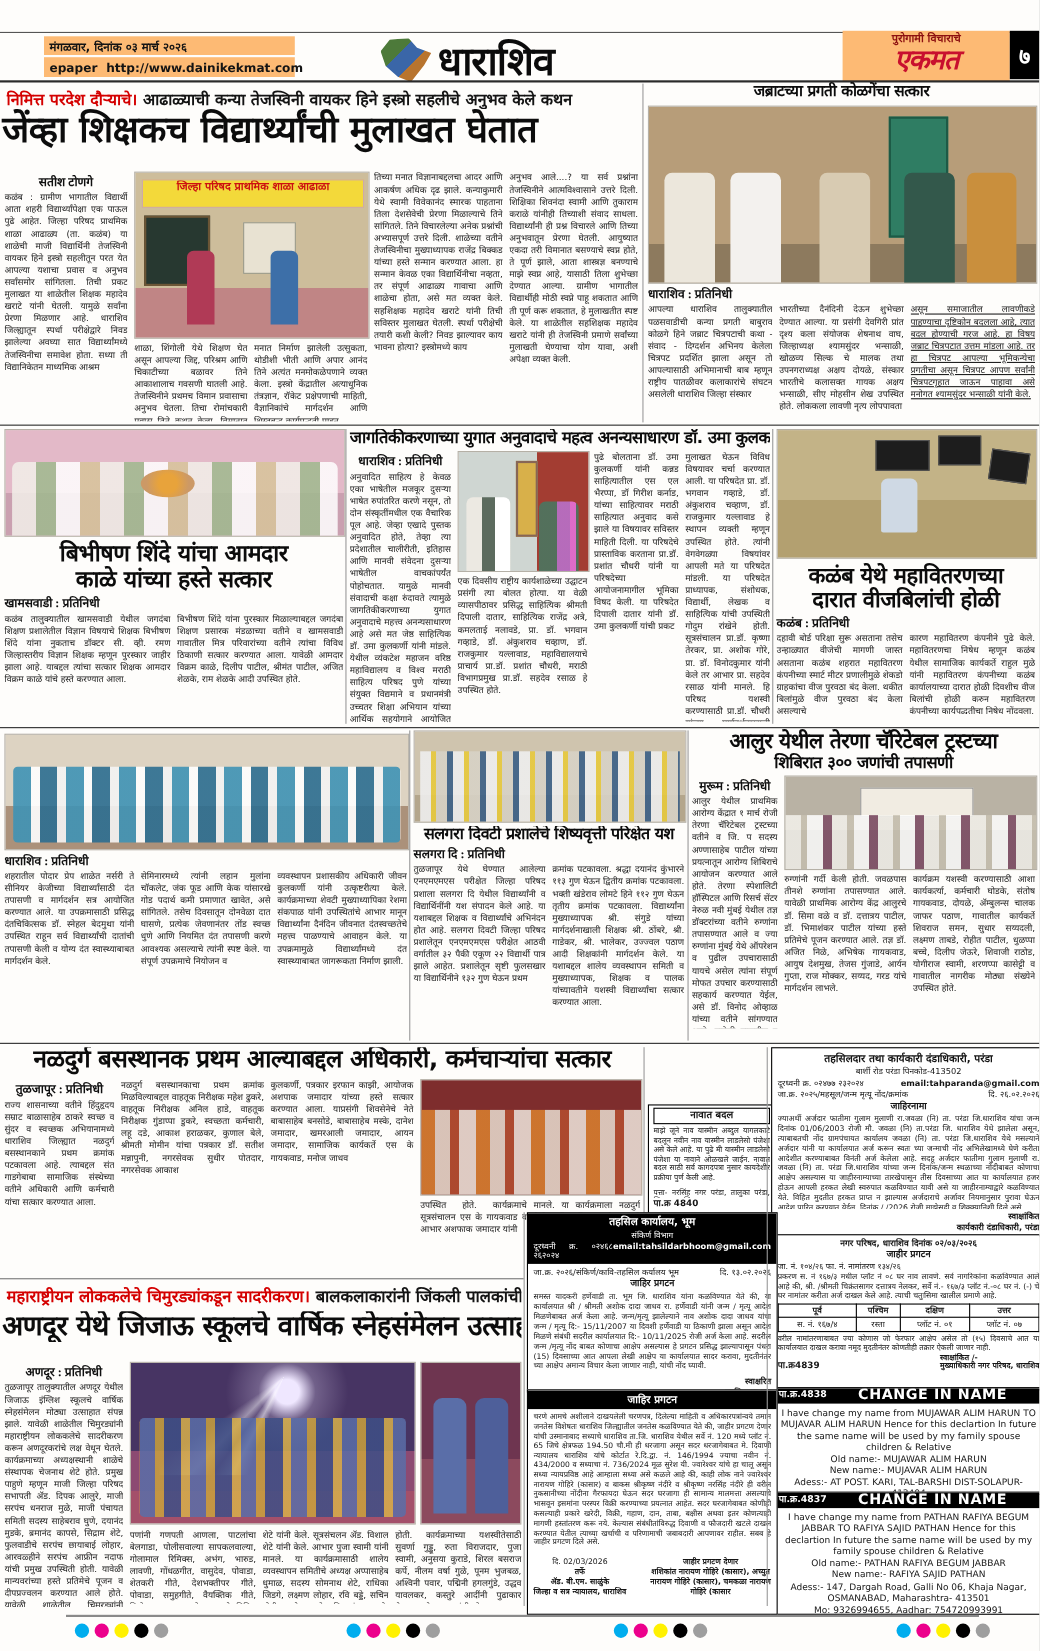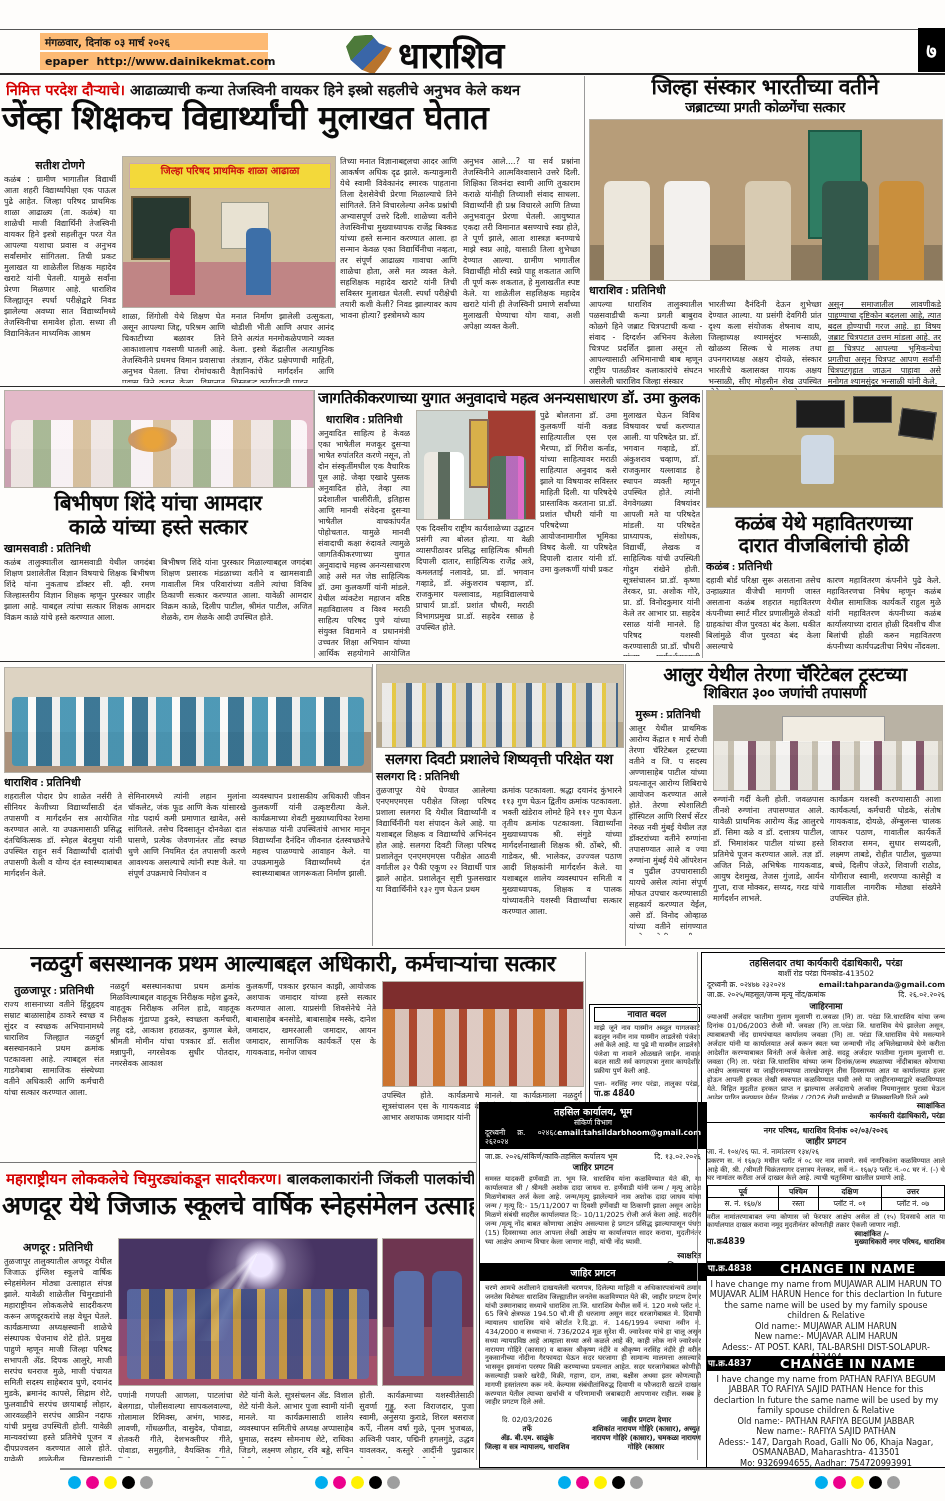--- a/index.html
+++ b/index.html
@@ -108,20 +108,24 @@
   </div>
   <div class="abs cream" style="left:40px;top:52px;width:218px;height:18px;display:flex;align-items:center;gap:4px;padding:0 5px;">
     <span style="font-size:11px;font-weight:bold;">epaper</span>
     <span style="width:10px;height:10px;border-radius:50%;background:#d40000;display:inline-block;"></span>
     <span style="font-size:11px;font-weight:bold;">http://www.dainikekmat.com</span>
   </div>
   <div class="abs" style="left:346px;top:30px;display:flex;align-items:center;gap:6px;">
     <span class="emblem"></span>
     <span class="masthead-name">धाराशिव</span>
   </div>
+  <div class="abs cream" style="left:766px;top:28px;width:152px;height:44px;padding-top:2px;">
+    <div class="ekmat-tag">पुरोगामी विचाराचे</div>
+    <div class="ekmat-name">एकमत</div>
+  </div>
   <div class="abs pagenum" style="left:918px;top:28px;width:27px;height:44px;">
     <span>७</span>
   </div>
   <div class="rule-h" style="left:0;top:73px;width:945px;height:2px;"></div>
 
   <div class="abs kicker" style="left:6px;top:79px;width:576px;font-size:14.5px;">
     <span class="red">निमित्त परदेश दौऱ्याचे।</span><span> आढाळ्याची कन्या तेजस्विनी वायकर हिने इस्त्रो सहलीचे अनुभव केले कथन</span>
   </div>
   <div class="abs hl" style="left:2px;top:100px;width:580px;font-size:33px;white-space:nowrap;">जेंव्हा शिक्षकच विद्यार्थ्यांची मुलाखत घेतात</div>
   <div class="abs" style="left:4px;top:156px;width:576px;height:228px;">
@@ -144,21 +148,20 @@
         </div>
       </div>
       <div class="col bodytxt">तिच्या मनात विज्ञानाबद्दलचा आदर आणि आकर्षण अधिक दृढ झाले. कन्याकुमारी येथे स्वामी विवेकानंद स्मारक पाहताना तिला देशसेवेची प्रेरणा मिळाल्याचे तिने सांगितले. तिने विचारलेल्या अनेक प्रश्नांची अभ्यासपूर्ण उत्तरे दिली. शाळेच्या वतीने तेजस्विनीचा मुख्याध्यापक राजेंद्र बिक्कड यांच्या हस्ते सन्मान करण्यात आला. हा सन्मान केवळ एका विद्यार्थिनीचा नव्हता, तर संपूर्ण आढाळ्य गावाचा आणि शाळेचा होता, असे मत व्यक्त केले. सहशिक्षक महादेव खराटे यांनी तिची सविस्तर मुलाखत घेतली. स्पर्धा परीक्षेची तयारी कशी केली? निवड झाल्यावर काय भावना होत्या? इस्त्रोमध्ये काय</div>
       <div class="col bodytxt">अनुभव आले....? या सर्व प्रश्नांना तेजस्विनीने आत्मविश्वासाने उत्तरे दिली. शिक्षिका शिवनंदा स्वामी आणि तुकाराम कराळे यांनीही तिच्याशी संवाद साधला. विद्यार्थ्यांनी ही प्रश्न विचारले आणि तिच्या अनुभवातून प्रेरणा घेतली. आयुष्यात एकदा तरी विमानात बसण्याचे स्वप्न होते, ते पूर्ण झाले, आता शास्त्रज्ञ बनण्याचे माझे स्वप्न आहे, यासाठी तिला शुभेच्छा देण्यात आल्या. ग्रामीण भागातील विद्यार्थीही मोठी स्वप्ने पाहू शकतात आणि ती पूर्ण करू शकतात, हे मुलाखतीत स्पष्ट केले. या शाळेतील सहशिक्षक महादेव खराटे यांनी ही तेजस्विनी प्रमाणे सर्वांच्या मुलाखती घेण्याचा योग यावा, अशी अपेक्षा व्यक्त केली.</div>
     </div>
   </div>
 
   <div class="rule-v" style="left:584px;top:76px;height:308px;"></div>
 
   <div class="abs" style="left:589px;top:76px;width:352px;">
-    <div class="hl" style="font-size:21px;text-align:center;">जिल्हा संस्कार भारतीच्या वतीने</div>
     <div class="hl" style="font-size:14px;text-align:center;">जब्राटच्या प्रगती कोळगेंचा सत्कार</div>
     <div class="photo ph-sanskar" style="width:100%;height:160px;margin-top:4px;">
       <div class="door"></div>
       <div class="g1"></div>
       <div class="g2"></div>
       <div class="g3"></div>
       <div class="g4"></div>
       <div class="g5"></div>
     </div>
     <div class="byline" style="text-align:left;">धाराशिव : प्रतिनिधी</div>

